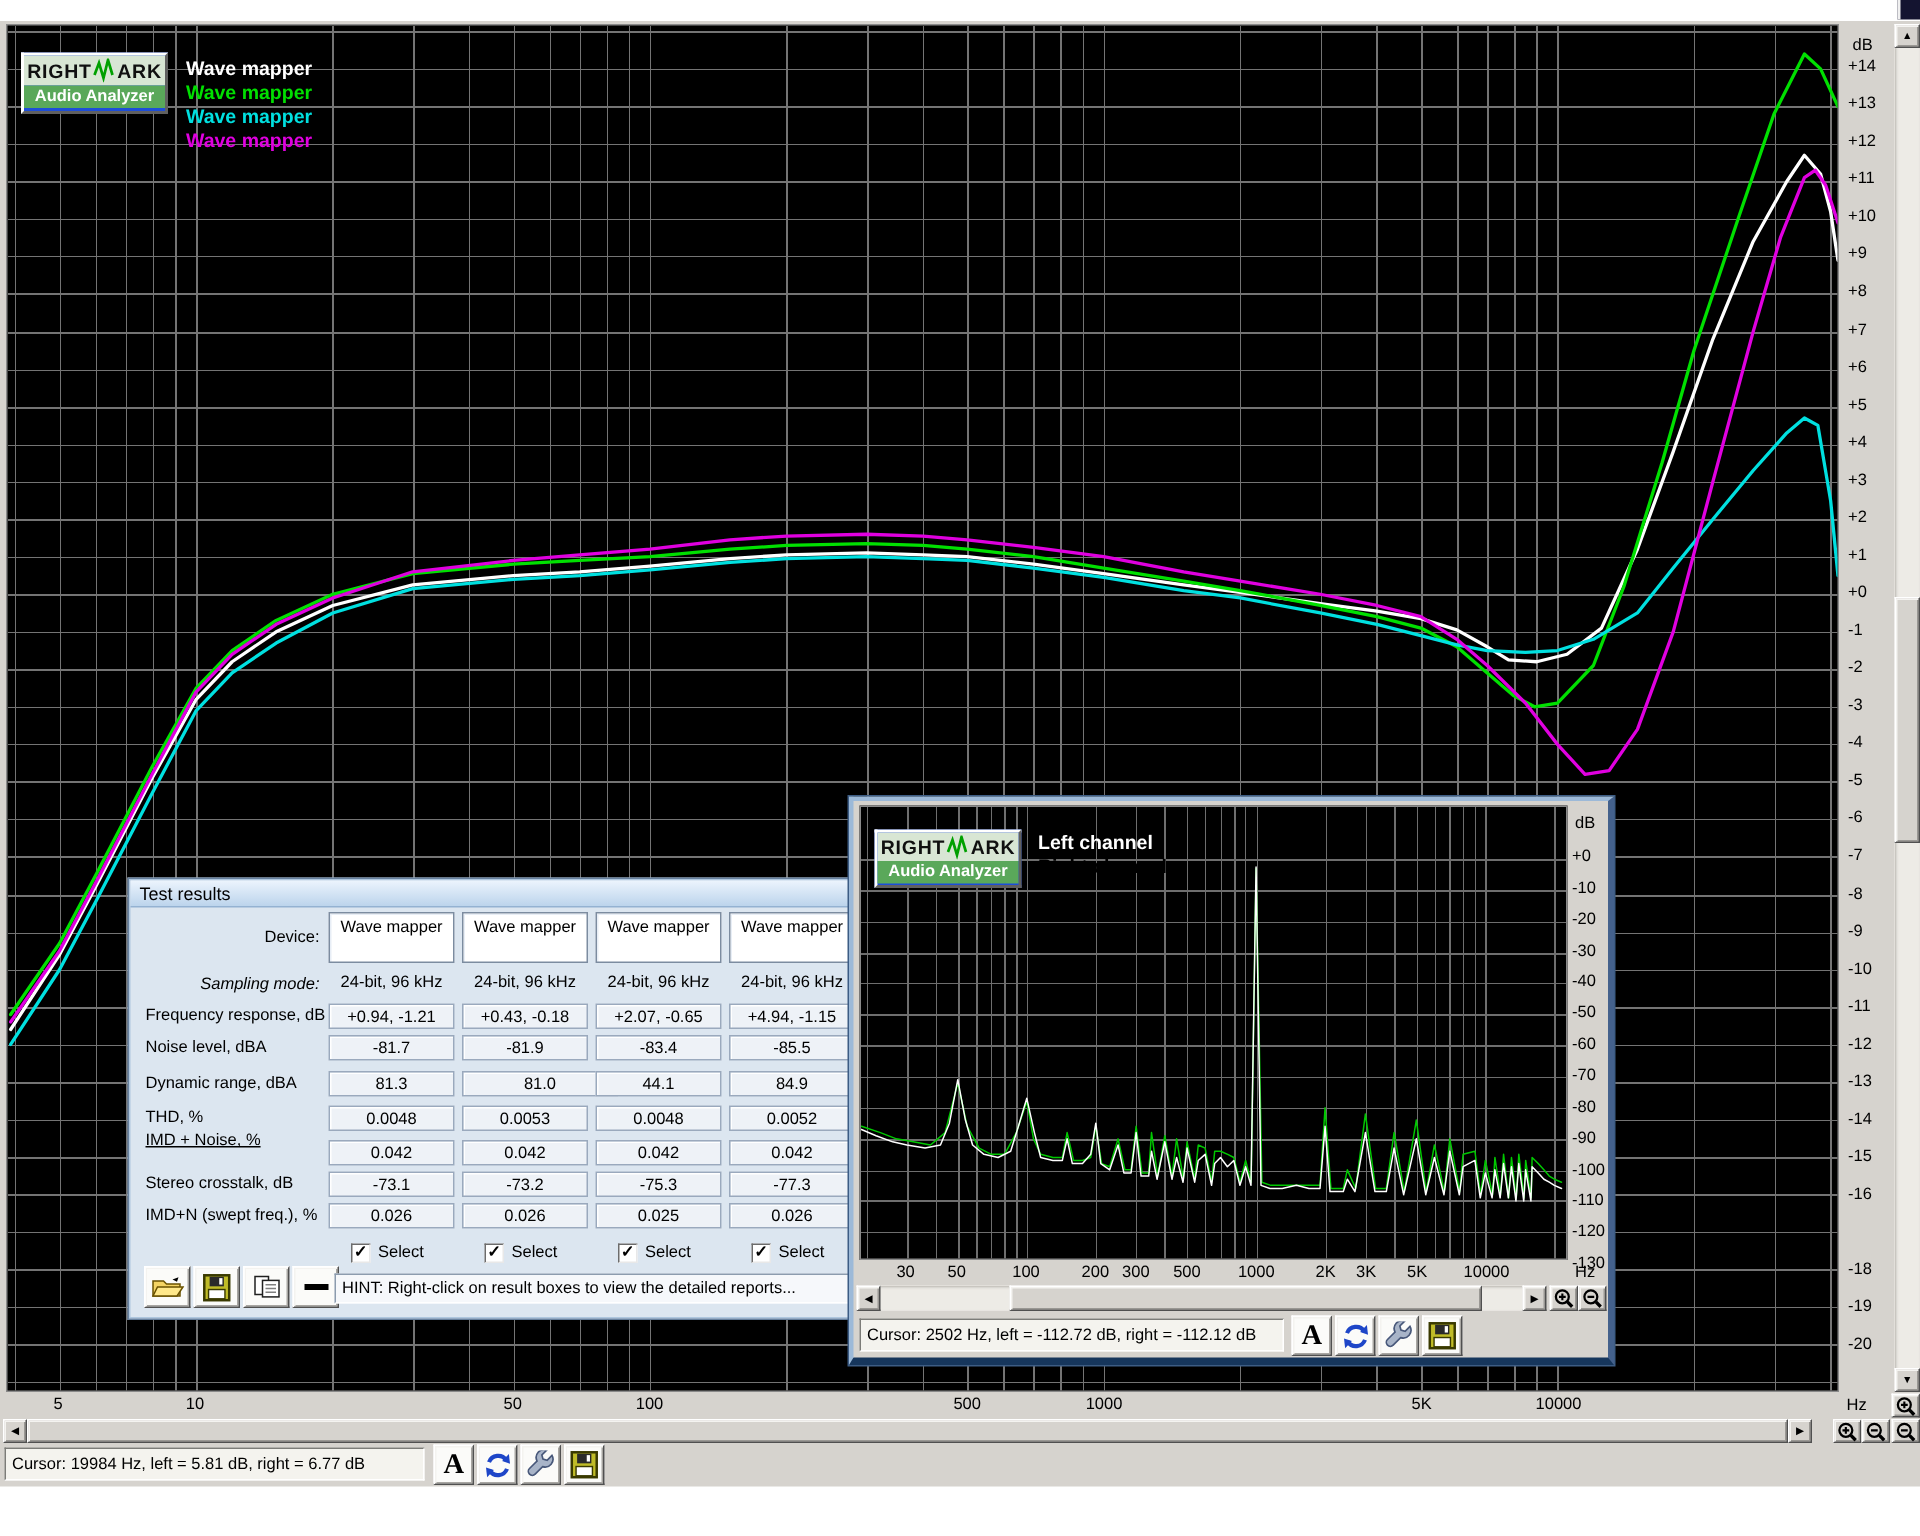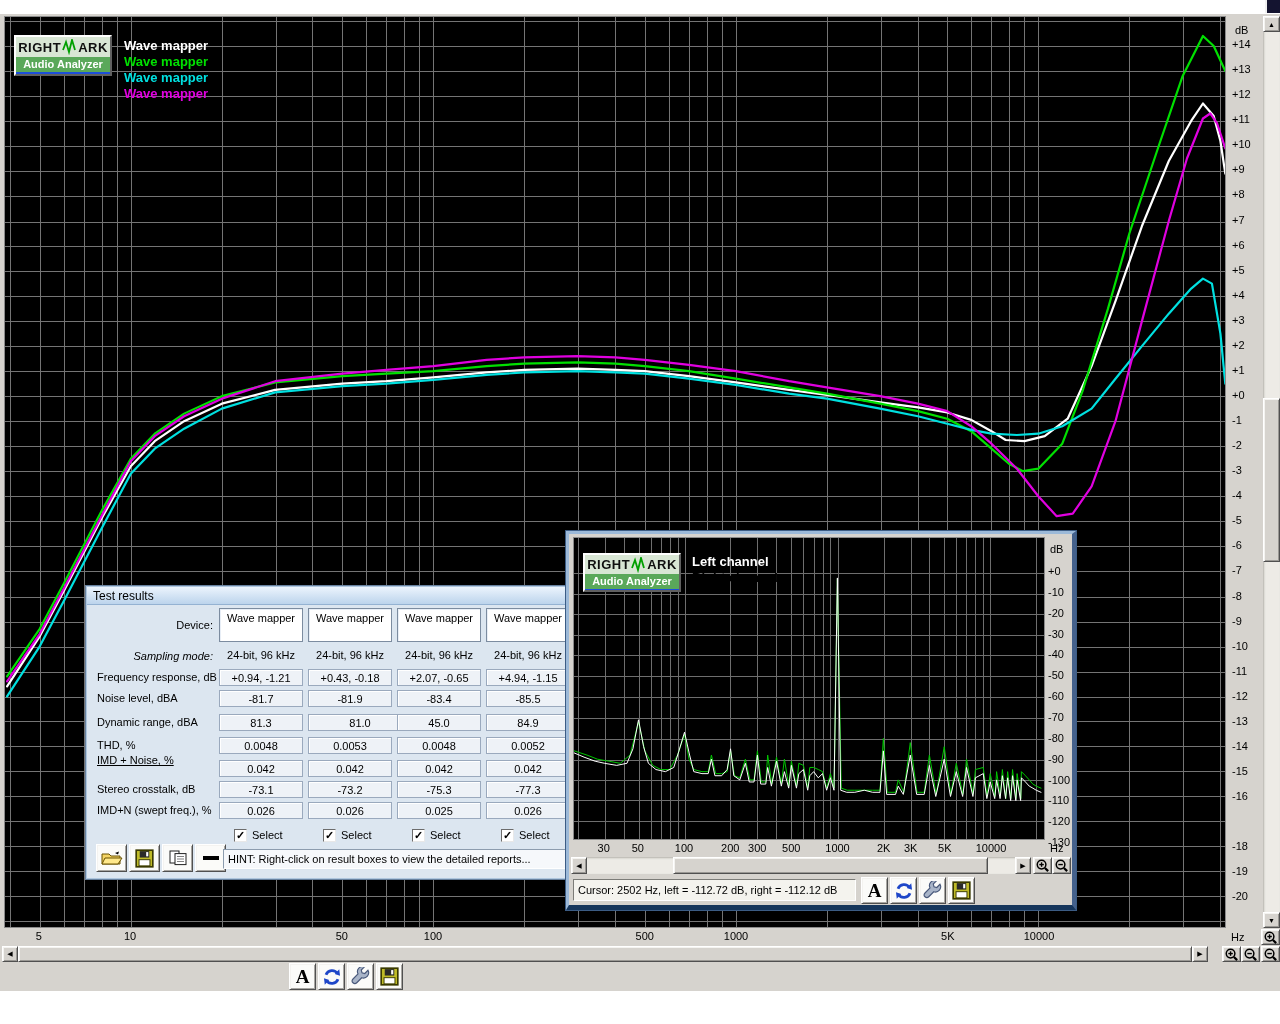--- a/index.html
+++ b/index.html
@@ -249,20 +249,21 @@
   <div class="sbtn abs" style="left:1241px;top:932px;width:19px;height:16px;">
       <span class="zo">
         <svg width="15" height="15" viewBox="0 0 16 16">
           <circle cx="7" cy="7" r="4.6" fill="none" stroke="#000" stroke-width="1.6"></circle>
           <line x1="10.6" y1="10.6" x2="14" y2="14" stroke="#000" stroke-width="2.4"></line>
           <line x1="4.6" y1="7" x2="9.4" y2="7" stroke="#000" stroke-width="1.5"></line>
         </svg>
       </span>
     </div>
 
+  <div class="status-box abs" style="left:3px;top:951px;width:280px;height:22px;">Cursor:  19984 Hz,  left = 5.81 dB,  right = 6.77 dB</div>
   <div class="tool-btn abs font-a" style="left:289px;top:949px;width:27px;height:27px;">A</div>
   <div class="tool-btn abs" style="left:318px;top:949px;width:27px;height:27px;">
       <span class="ic-refresh">
         <svg width="20" height="20" viewBox="0 0 16 16">
           <path d="M3.2 6.2 A5.2 5.2 0 0 1 12.4 5.2" fill="none" stroke="#1e46c8" stroke-width="2.2"></path>
           <polygon points="13.8,1.8 14.4,7 10.2,5.6" fill="#1e46c8"></polygon>
           <path d="M12.8 9.8 A5.2 5.2 0 0 1 3.6 10.8" fill="none" stroke="#1e46c8" stroke-width="2.2"></path>
           <polygon points="2.2,14.2 1.6,9 5.8,10.4" fill="#1e46c8"></polygon>
         </svg>
       </span>
@@ -305,21 +306,21 @@
       <div class="value-box" style="left: 311px; top: 83px; width: 84px;">+2.07, -0.65</div>
       <div class="value-box" style="left: 400px; top: 83px; width: 84px;">+4.94, -1.15</div>
       <div class="tr-label" style="left: 11px; top: 106px;">Noise level, dBA</div>
       <div class="value-box" style="left: 133px; top: 104px; width: 84px;">-81.7</div>
       <div class="value-box" style="left: 222px; top: 104px; width: 84px;">-81.9</div>
       <div class="value-box" style="left: 311px; top: 104px; width: 84px;">-83.4</div>
       <div class="value-box" style="left: 400px; top: 104px; width: 84px;">-85.5</div>
       <div class="tr-label" style="left: 11px; top: 130px;">Dynamic range, dBA</div>
       <div class="value-box" style="left: 133px; top: 128px; width: 84px;">81.3</div>
       <div class="value-box" style="left: 222px; top: 128px; width: 104px;">81.0</div>
-      <div class="value-box" style="left: 311px; top: 128px; width: 84px;">45.0</div>
+      <div class="value-box" style="left: 311px; top: 128px; width: 84px;">44.1</div>
       <div class="value-box" style="left: 400px; top: 128px; width: 84px;">84.9</div>
       <div class="tr-label" style="left: 11px; top: 153px;">THD, %</div>
       <div class="value-box" style="left: 133px; top: 151px; width: 84px;">0.0048</div>
       <div class="value-box" style="left: 222px; top: 151px; width: 84px;">0.0053</div>
       <div class="value-box" style="left: 311px; top: 151px; width: 84px;">0.0048</div>
       <div class="value-box" style="left: 400px; top: 151px; width: 84px;">0.0052</div>
       <div class="tr-label" style="left: 11px; top: 168px; text-decoration: underline;">IMD + Noise, %</div>
       <div class="value-box" style="left: 133px; top: 174px; width: 84px;">0.042</div>
       <div class="value-box" style="left: 222px; top: 174px; width: 84px;">0.042</div>
       <div class="value-box" style="left: 311px; top: 174px; width: 84px;">0.042</div>

